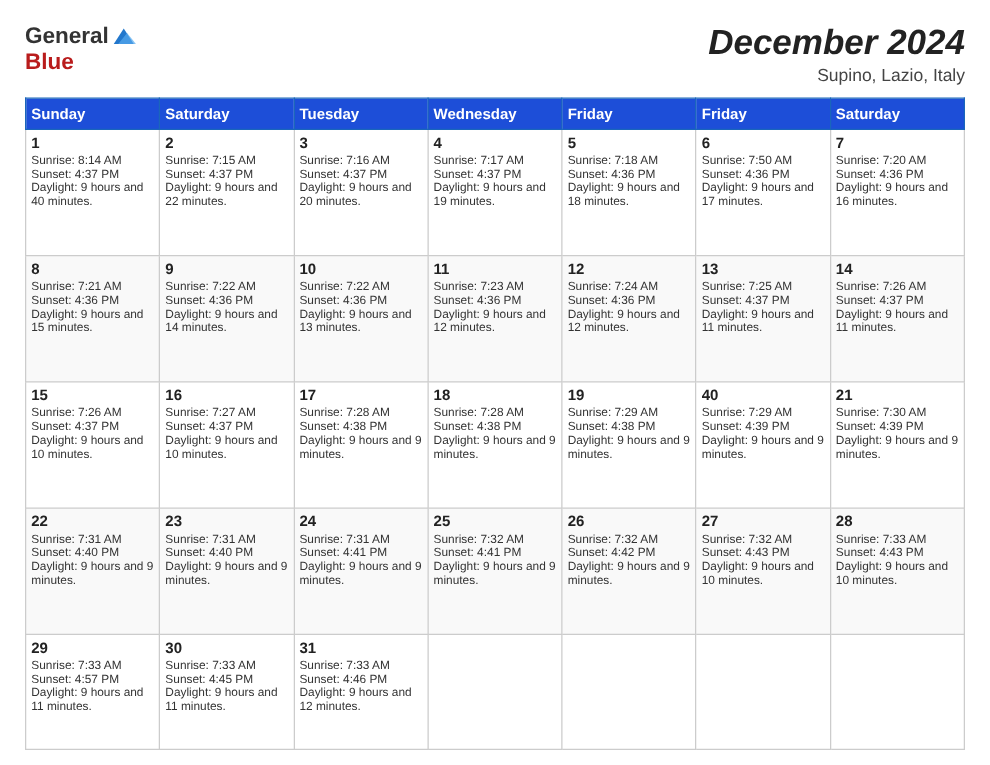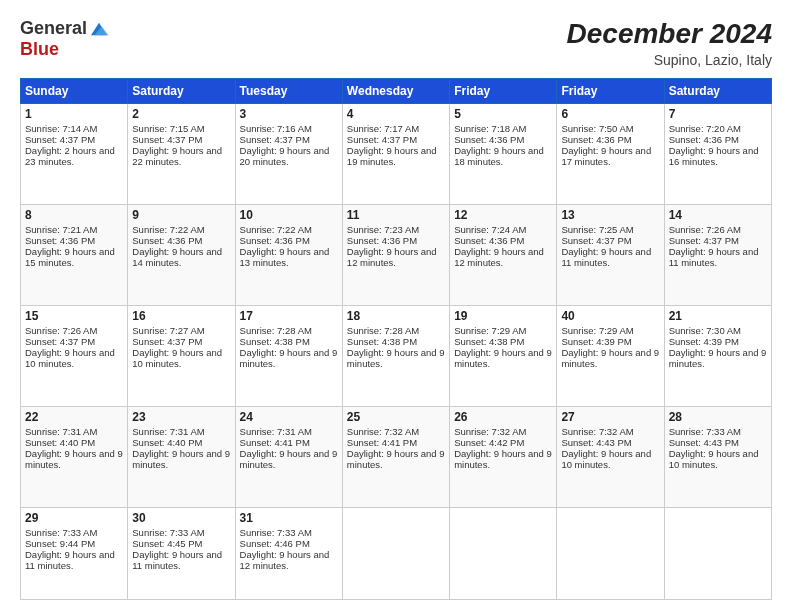--- a/index.html
+++ b/index.html
@@ -137,23 +137,23 @@
         <th>Wednesday</th>
         <th>Friday</th>
         <th>Friday</th>
         <th>Saturday</th>
       </tr>
     </thead>
     <tbody id="calendar-body">
     <tr>
           <td>
         <span class="day-number">1</span>
-        <span>Sunrise: 7:14 AM</span><br>
-        <span>Sunset: 4:37 PM</span><br>
-        <span>Daylight: 2 hours and 23 minutes.</span>
+        <span>Sunrise: 8:14 AM</span><br>
+        <span>Sunset: 4:37 PM</span><br>
+        <span>Daylight: 9 hours and 40 minutes.</span>
       </td>
           <td>
         <span class="day-number">2</span>
         <span>Sunrise: 7:15 AM</span><br>
         <span>Sunset: 4:37 PM</span><br>
         <span>Daylight: 9 hours and 22 minutes.</span>
       </td>
           <td>
         <span class="day-number">3</span>
         <span>Sunrise: 7:16 AM</span><br>
@@ -314,21 +314,21 @@
         <span class="day-number">28</span>
         <span>Sunrise: 7:33 AM</span><br>
         <span>Sunset: 4:43 PM</span><br>
         <span>Daylight: 9 hours and 10 minutes.</span>
       </td>
         </tr>
         <tr>
           <td>
         <span class="day-number">29</span>
         <span>Sunrise: 7:33 AM</span><br>
-        <span>Sunset: 9:44 PM</span><br>
+        <span>Sunset: 4:57 PM</span><br>
         <span>Daylight: 9 hours and 11 minutes.</span>
       </td>
           <td>
         <span class="day-number">30</span>
         <span>Sunrise: 7:33 AM</span><br>
         <span>Sunset: 4:45 PM</span><br>
         <span>Daylight: 9 hours and 11 minutes.</span>
       </td>
           <td>
         <span class="day-number">31</span>

